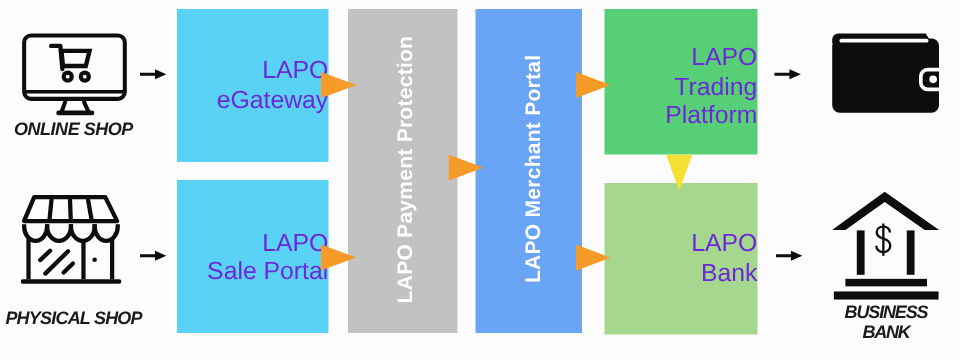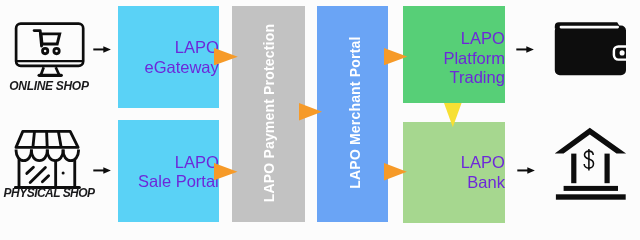--- a/index.html
+++ b/index.html
@@ -51,21 +51,21 @@
   #tri4{left:384.4px;top:47.8px;}
   #tri5{left:384.4px;top:163.2px;}
   
   #tri-yellow{left:444.4px;top:103.1px;}
 
   
   #ic-monitor{left:14.0px;top:21.0px;}
   #lbl-online{left:-1.2px;top:80.4px;width:100px;}
   #arw1{left:92.6px;top:44.7px;}
   #ic-store{left:14.0px;top:128.0px;}
-  #lbl-physical{left:-1.2px;top:187px;width:100px;}
+  #lbl-physical{left:-1.2px;top:206px;width:100px;}
   #arw2{left:92.8px;top:166.2px;}
   #arw3{left:516.4px;top:44.8px;}
   #ic-wallet{left:554.0px;top:21.0px;}
   #lbl-wallet{left:540.3px;top:79.1px;width:100px;line-height:12.1px;}
   #arw4{left:516.8px;top:165.8px;}
   #ic-bank{left:554.0px;top:127.0px;}
   #ic-dollar{left:583.0px;top:148.0px;}
   #lbl-bank{left:540.3px;top:202.2px;width:100px;line-height:13.3px;}
 
   
@@ -167,22 +167,22 @@
     <div class="vtext" id="txt-protection">LAPO Payment Protection</div>
   </div>
 
   <div class="vbox" id="box-portal">
     <div class="vtext" id="txt-portal">LAPO Merchant Portal</div>
   </div>
 
   <div class="box" id="box-trading">
     <div class="boxtext">
       <div class="tl">LAPO</div>
+      <div class="tl">Trading</div>
       <div class="tl">Platform</div>
-      <div class="tl">Trading</div>
     </div>
   </div>
 
   <div class="box" id="box-bank">
     <div class="boxtext">
       <div class="tl">LAPO</div>
       <div class="tl">Bank</div>
     </div>
   </div>
 
@@ -231,20 +231,24 @@
       <g fill="none" stroke="#0d0d0d" stroke-width="1.55" stroke-linecap="butt">
 
         <path d="M5.9 1.0 V22.5"></path>
 
         <path d="M10.2 7.0 C10.2 4.6 8.3 3.1 5.85 3.1 C3.4 3.1 1.5 4.55 1.5 6.85
                  C1.5 9.2 3.45 10.4 5.85 11.1 C8.6 11.9 10.5 13.2 10.5 15.75
                  C10.5 18.3 8.4 20.1 5.85 20.1 C3.3 20.1 1.2 18.5 1.2 15.9"></path>
       </g>
     </svg>
   </div>
+  <div class="lbl" id="lbl-bank">
+    <span>BUSINESS</span><br>
+    <span>BANK</span>
+  </div>
 
   <div class="tri" id="tri1">
     <svg width="23.8" height="17.4" viewBox="0 0 23.8 17.4" xmlns="http://www.w3.org/2000/svg">
         <path d="M0 0 L23.8 8.7 L0 17.4 Z" fill="#f69a28"></path>
       </svg>
   </div>
   <div class="tri" id="tri2">
     <svg width="23.3" height="17.5" viewBox="0 0 23.3 17.5" xmlns="http://www.w3.org/2000/svg">
         <path d="M0 0 L23.3 8.75 L0 17.5 Z" fill="#f69a28"></path>
       </svg>

